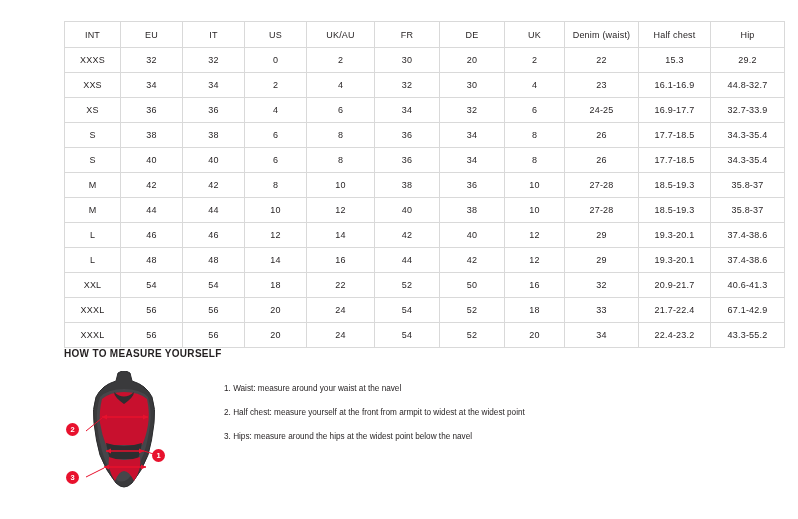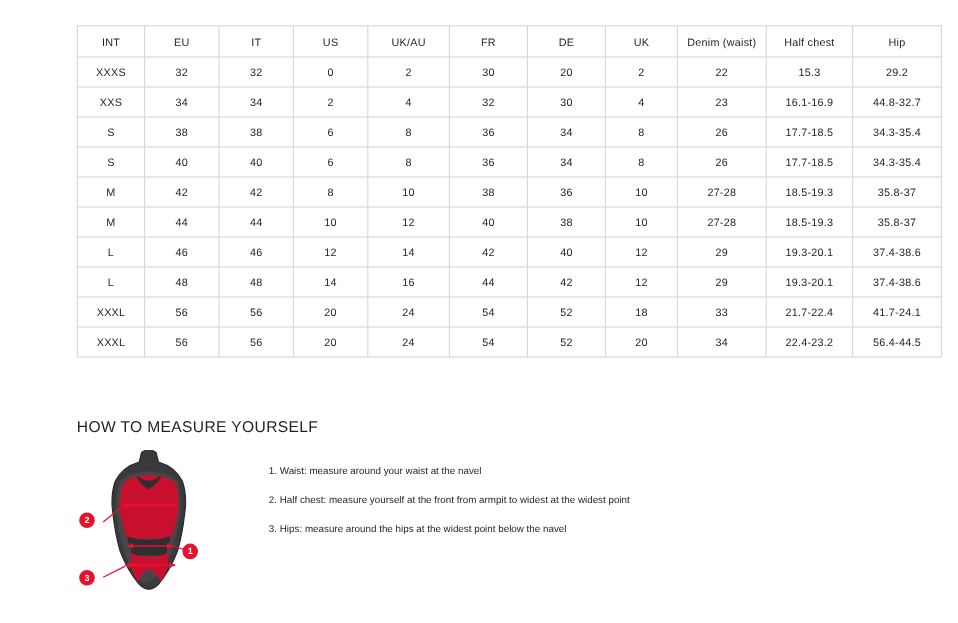--- a/index.html
+++ b/index.html
@@ -58,22 +58,22 @@
   col.c9 { width: 72px; }
   col.c10 { width: 74px; }
   
   .measure-section {
     position: absolute;
     left: 64px;
     top: 348px;
     width: 680px;
   }
   .measure-title {
-    font-size: 13px;
-    font-weight: normal;
+    font-size: 10px;
+    font-weight: bold;
     letter-spacing: 0.3px;
     color: #231f20;
     margin: 0 0 12px 0;
   }
   .measure-body {
     position: relative;
     display: flex;
     align-items: flex-start;
   }
   .figure-box {
@@ -168,20 +168,33 @@
           <td>2</td>
           <td>4</td>
           <td>32</td>
           <td>30</td>
           <td>4</td>
           <td>23</td>
           <td>16.1-16.9</td>
           <td>44.8-32.7</td>
         </tr>
         <tr>
+          <td>XS</td>
+          <td>36</td>
+          <td>36</td>
+          <td>4</td>
+          <td>6</td>
+          <td>34</td>
+          <td>32</td>
+          <td>6</td>
+          <td>24-25</td>
+          <td>16.9-17.7</td>
+          <td>32.7-33.9</td>
+        </tr>
+        <tr>
           <td>S</td>
           <td>38</td>
           <td>38</td>
           <td>6</td>
           <td>8</td>
           <td>36</td>
           <td>34</td>
           <td>8</td>
           <td>26</td>
           <td>17.7-18.5</td>
@@ -246,44 +259,57 @@
           <td>14</td>
           <td>16</td>
           <td>44</td>
           <td>42</td>
           <td>12</td>
           <td>29</td>
           <td>19.3-20.1</td>
           <td>37.4-38.6</td>
         </tr>
         <tr>
+          <td>XXL</td>
+          <td>54</td>
+          <td>54</td>
+          <td>18</td>
+          <td>22</td>
+          <td>52</td>
+          <td>50</td>
+          <td>16</td>
+          <td>32</td>
+          <td>20.9-21.7</td>
+          <td>40.6-41.3</td>
+        </tr>
+        <tr>
           <td>XXXL</td>
           <td>56</td>
           <td>56</td>
           <td>20</td>
           <td>24</td>
           <td>54</td>
           <td>52</td>
           <td>18</td>
           <td>33</td>
           <td>21.7-22.4</td>
-          <td>41.7-24.1</td>
+          <td>67.1-42.9</td>
         </tr>
         <tr>
           <td>XXXL</td>
           <td>56</td>
           <td>56</td>
           <td>20</td>
           <td>24</td>
           <td>54</td>
           <td>52</td>
           <td>20</td>
           <td>34</td>
           <td>22.4-23.2</td>
-          <td>56.4-44.5</td>
+          <td>43.3-55.2</td>
         </tr>
       </tbody>
     </table>
   </div>
 
   <div class="measure-section">
     <div class="measure-title">HOW TO MEASURE YOURSELF</div>
     <div class="measure-body">
 
       <div class="figure-box">

